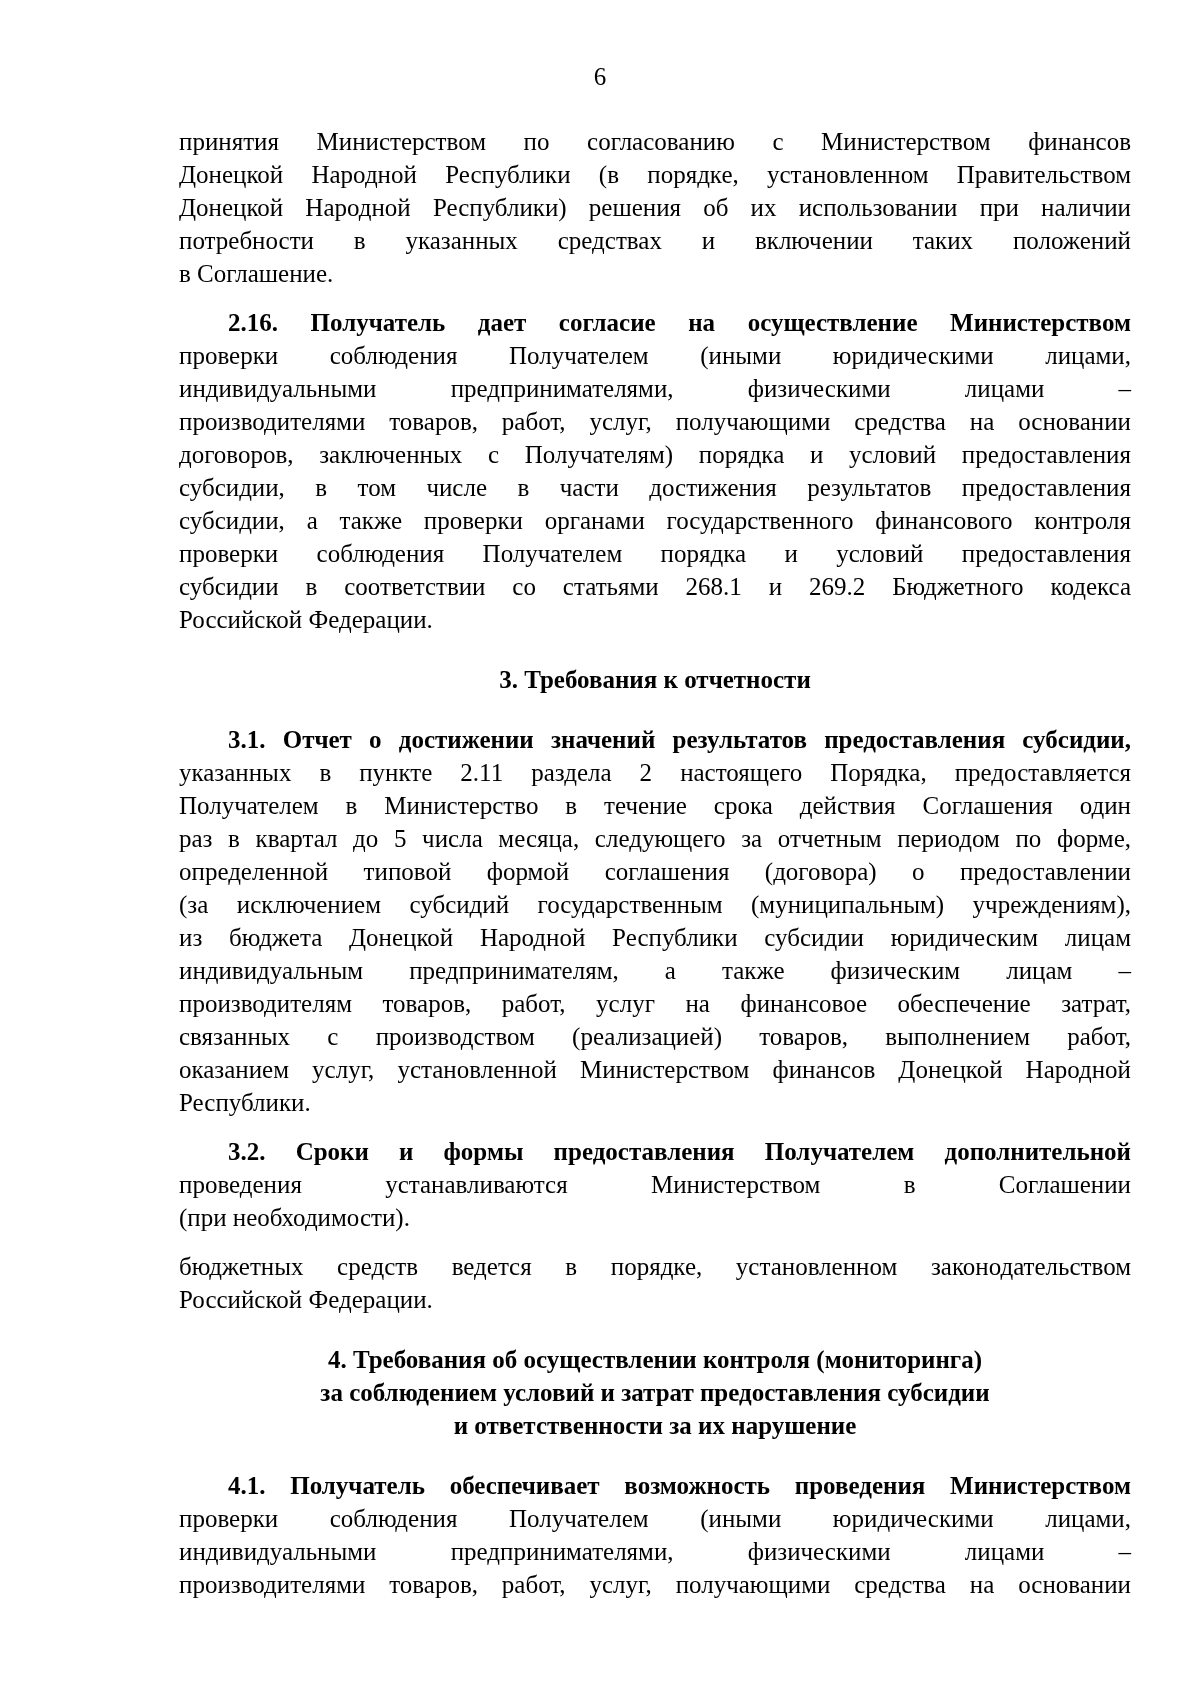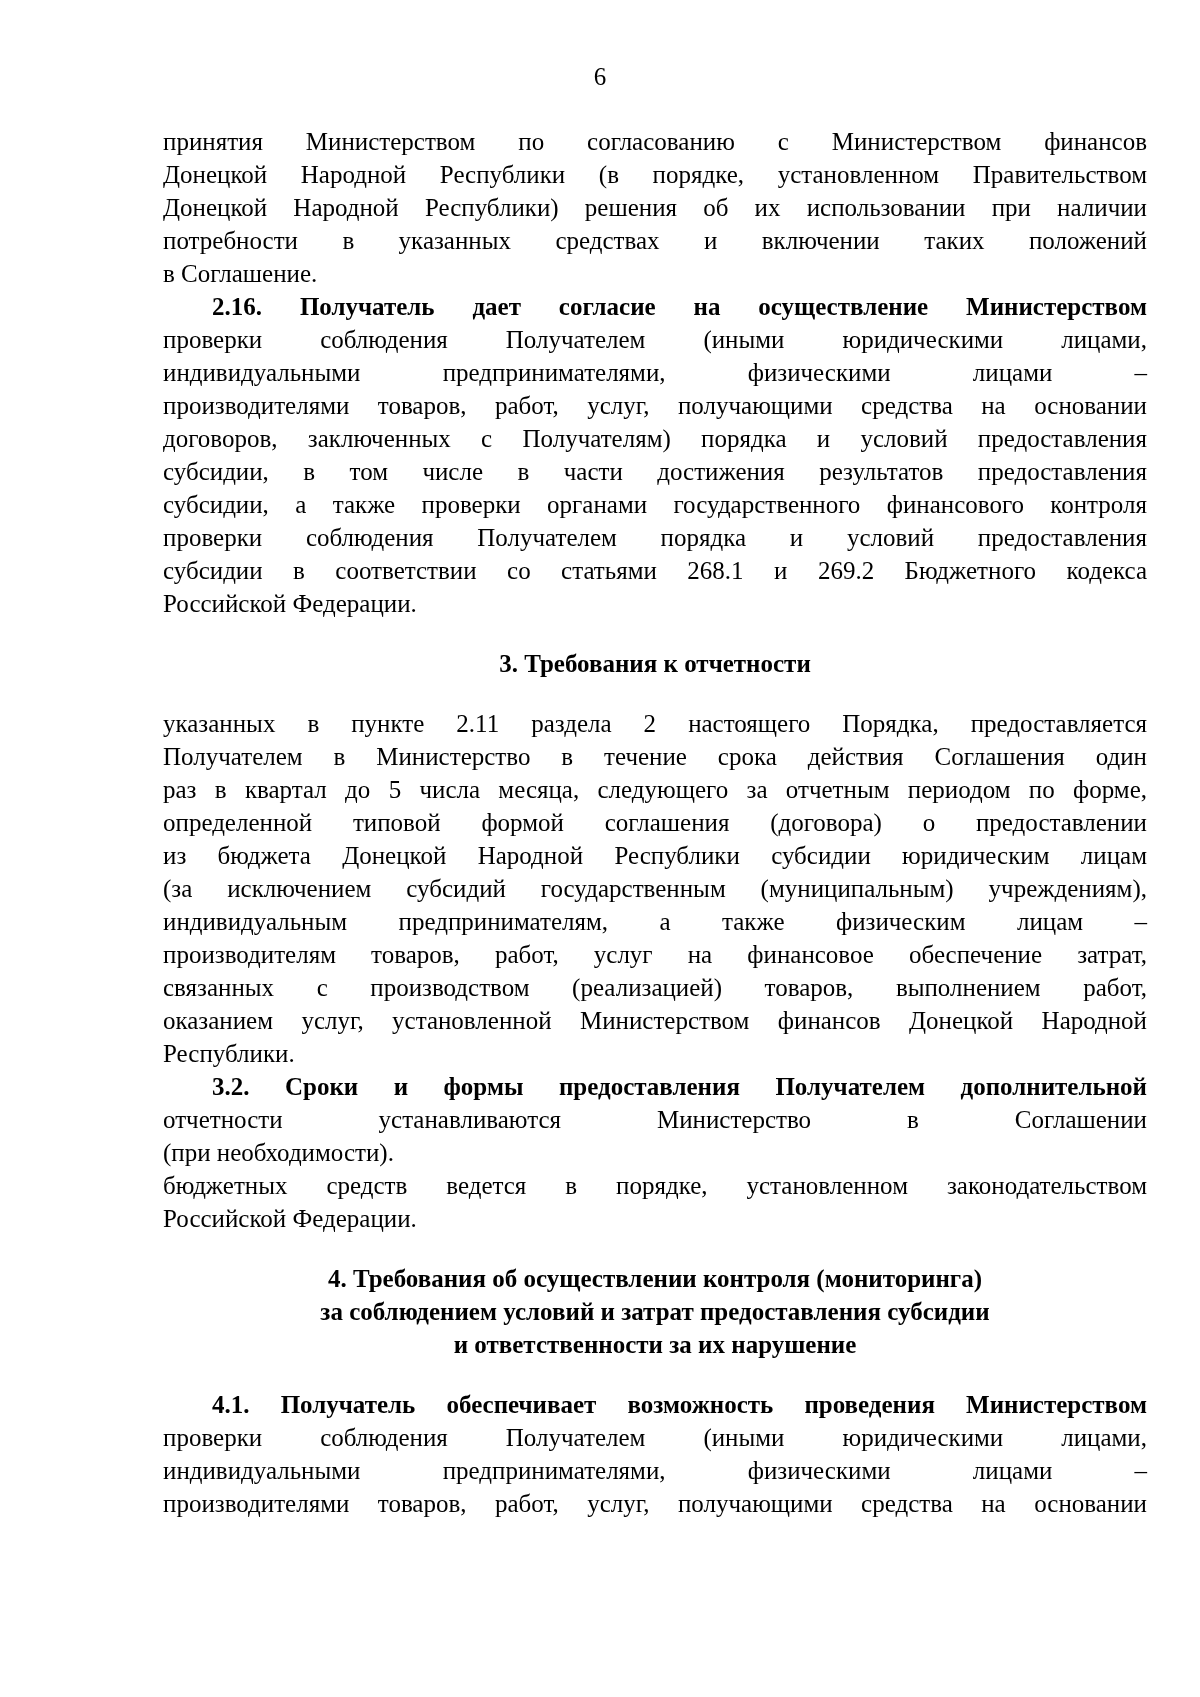--- a/index.html
+++ b/index.html
@@ -13,21 +13,21 @@
     font-family: "Liberation Serif", "DejaVu Serif", serif;
     font-size: 25px;
     line-height: 33px;
     padding: 60px 53px 0 163px;
     overflow: hidden;
   }
   .pagenum {
     margin: 0 -53px 32px -163px;
     text-align: center;
   }
-  .para { margin: 0; padding: 0; }
+  .para { margin: 16px; padding: 0; }
   .ln {
     text-align: justify;
     text-align-last: justify;
     min-height: 33px;
   }
   .ln-first { padding-left: 49px; font-weight: bold; }
   .ln-last { text-align-last: left; }
   .heading {
     font-weight: bold;
     text-align: center;
@@ -60,36 +60,37 @@
     <div class="ln">субсидии, в том числе в части достижения результатов предоставления</div>
     <div class="ln">субсидии, а также проверки органами государственного финансового контроля</div>
     <div class="ln">проверки соблюдения Получателем порядка и условий предоставления</div>
     <div class="ln">субсидии в соответствии со статьями 268.1 и 269.2 Бюджетного кодекса</div>
     <div class="ln ln-last">Российской Федерации.</div>
   </div>
 
   <div class="heading">3. Требования к отчетности</div>
 
   <div class="para">
+    <div class="ln ln-first">3.1. Отчет о достижении значений результатов предоставления субсидии,</div>
     <div class="ln">указанных в пункте 2.11 раздела 2 настоящего Порядка, предоставляется</div>
     <div class="ln">Получателем в Министерство в течение срока действия Соглашения один</div>
     <div class="ln">раз в квартал до 5 числа месяца, следующего за отчетным периодом по форме,</div>
     <div class="ln">определенной типовой формой соглашения (договора) о предоставлении</div>
+    <div class="ln">(за исключением субсидий государственным (муниципальным) учреждениям),</div>
     <div class="ln">из бюджета Донецкой Народной Республики субсидии юридическим лицам</div>
-    <div class="ln">(за исключением субсидий государственным (муниципальным) учреждениям),</div>
     <div class="ln">индивидуальным предпринимателям, а также физическим лицам –</div>
     <div class="ln">производителям товаров, работ, услуг на финансовое обеспечение затрат,</div>
     <div class="ln">связанных с производством (реализацией) товаров, выполнением работ,</div>
     <div class="ln">оказанием услуг, установленной Министерством финансов Донецкой Народной</div>
     <div class="ln ln-last">Республики.</div>
   </div>
 
   <div class="para">
     <div class="ln ln-first">3.2. Сроки и формы предоставления Получателем дополнительной</div>
-    <div class="ln">отчетности устанавливаются Министерство в Соглашении</div>
+    <div class="ln">проведения устанавливаются Министерством в Соглашении</div>
     <div class="ln ln-last">(при необходимости).</div>
   </div>
 
   <div class="para">
     <div class="ln">бюджетных средств ведется в порядке, установленном законодательством</div>
     <div class="ln ln-last">Российской Федерации.</div>
   </div>
 
   <div class="heading">
     <div class="ln-c">4. Требования об осуществлении контроля (мониторинга)</div>

